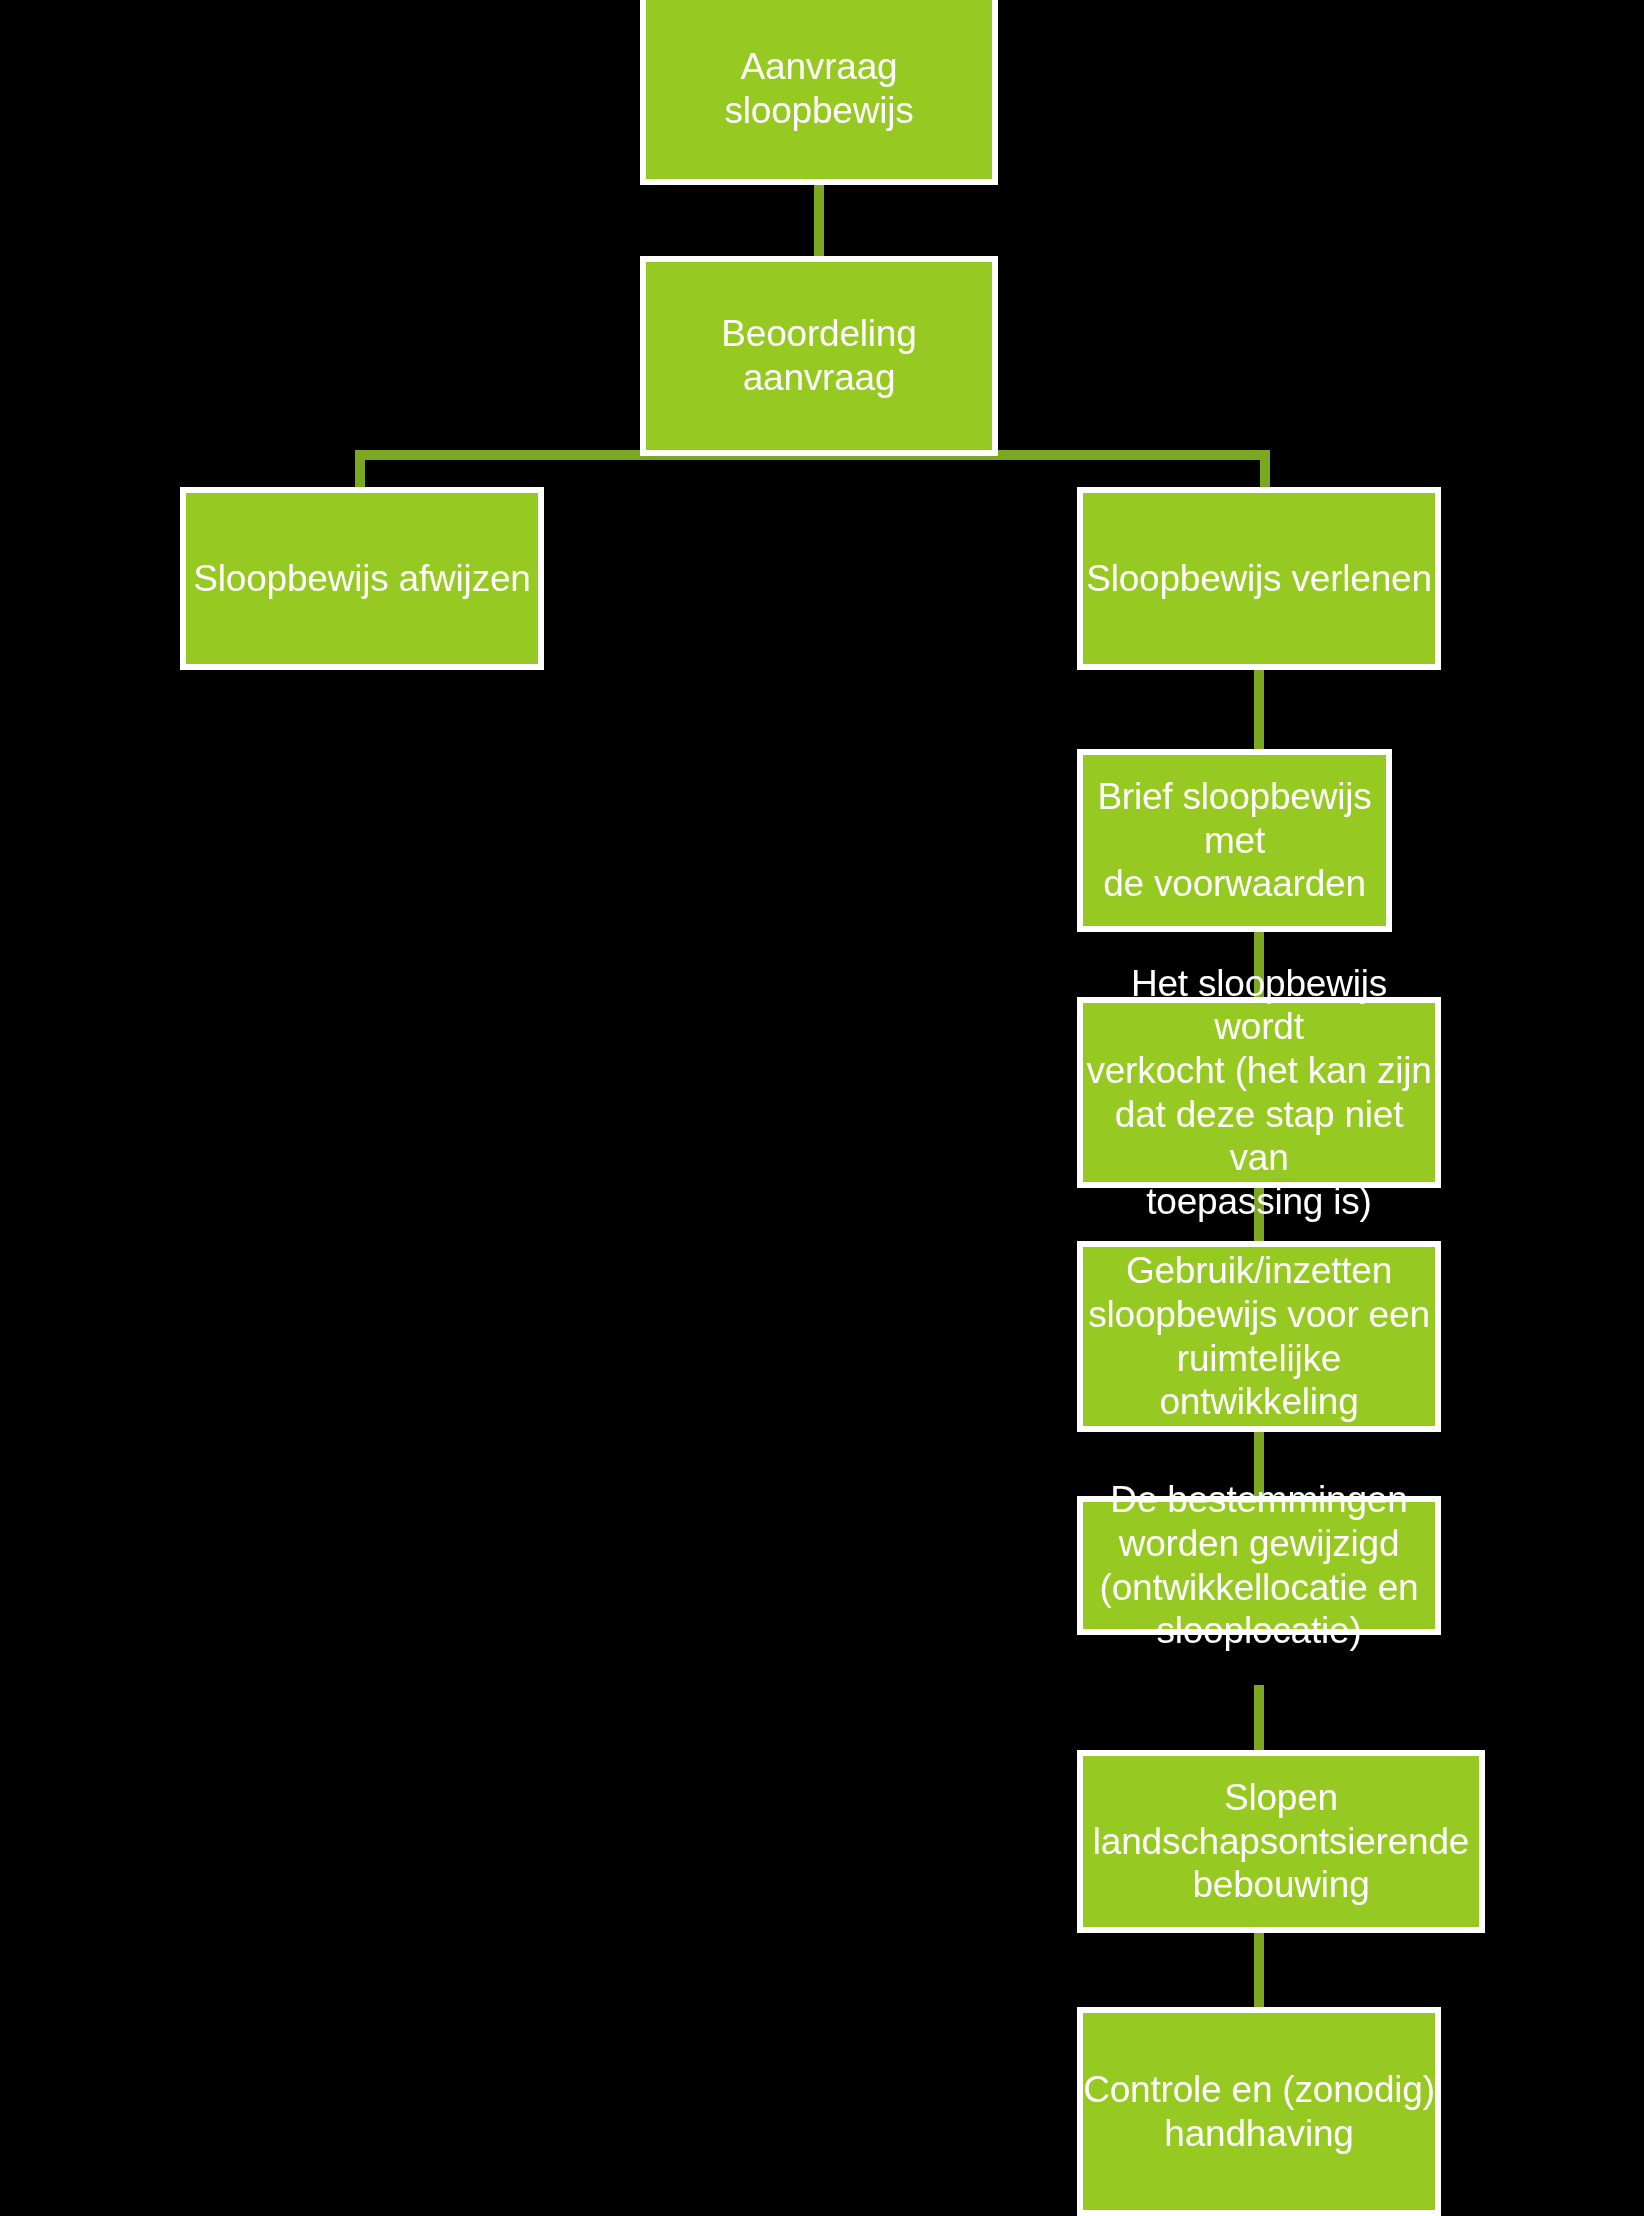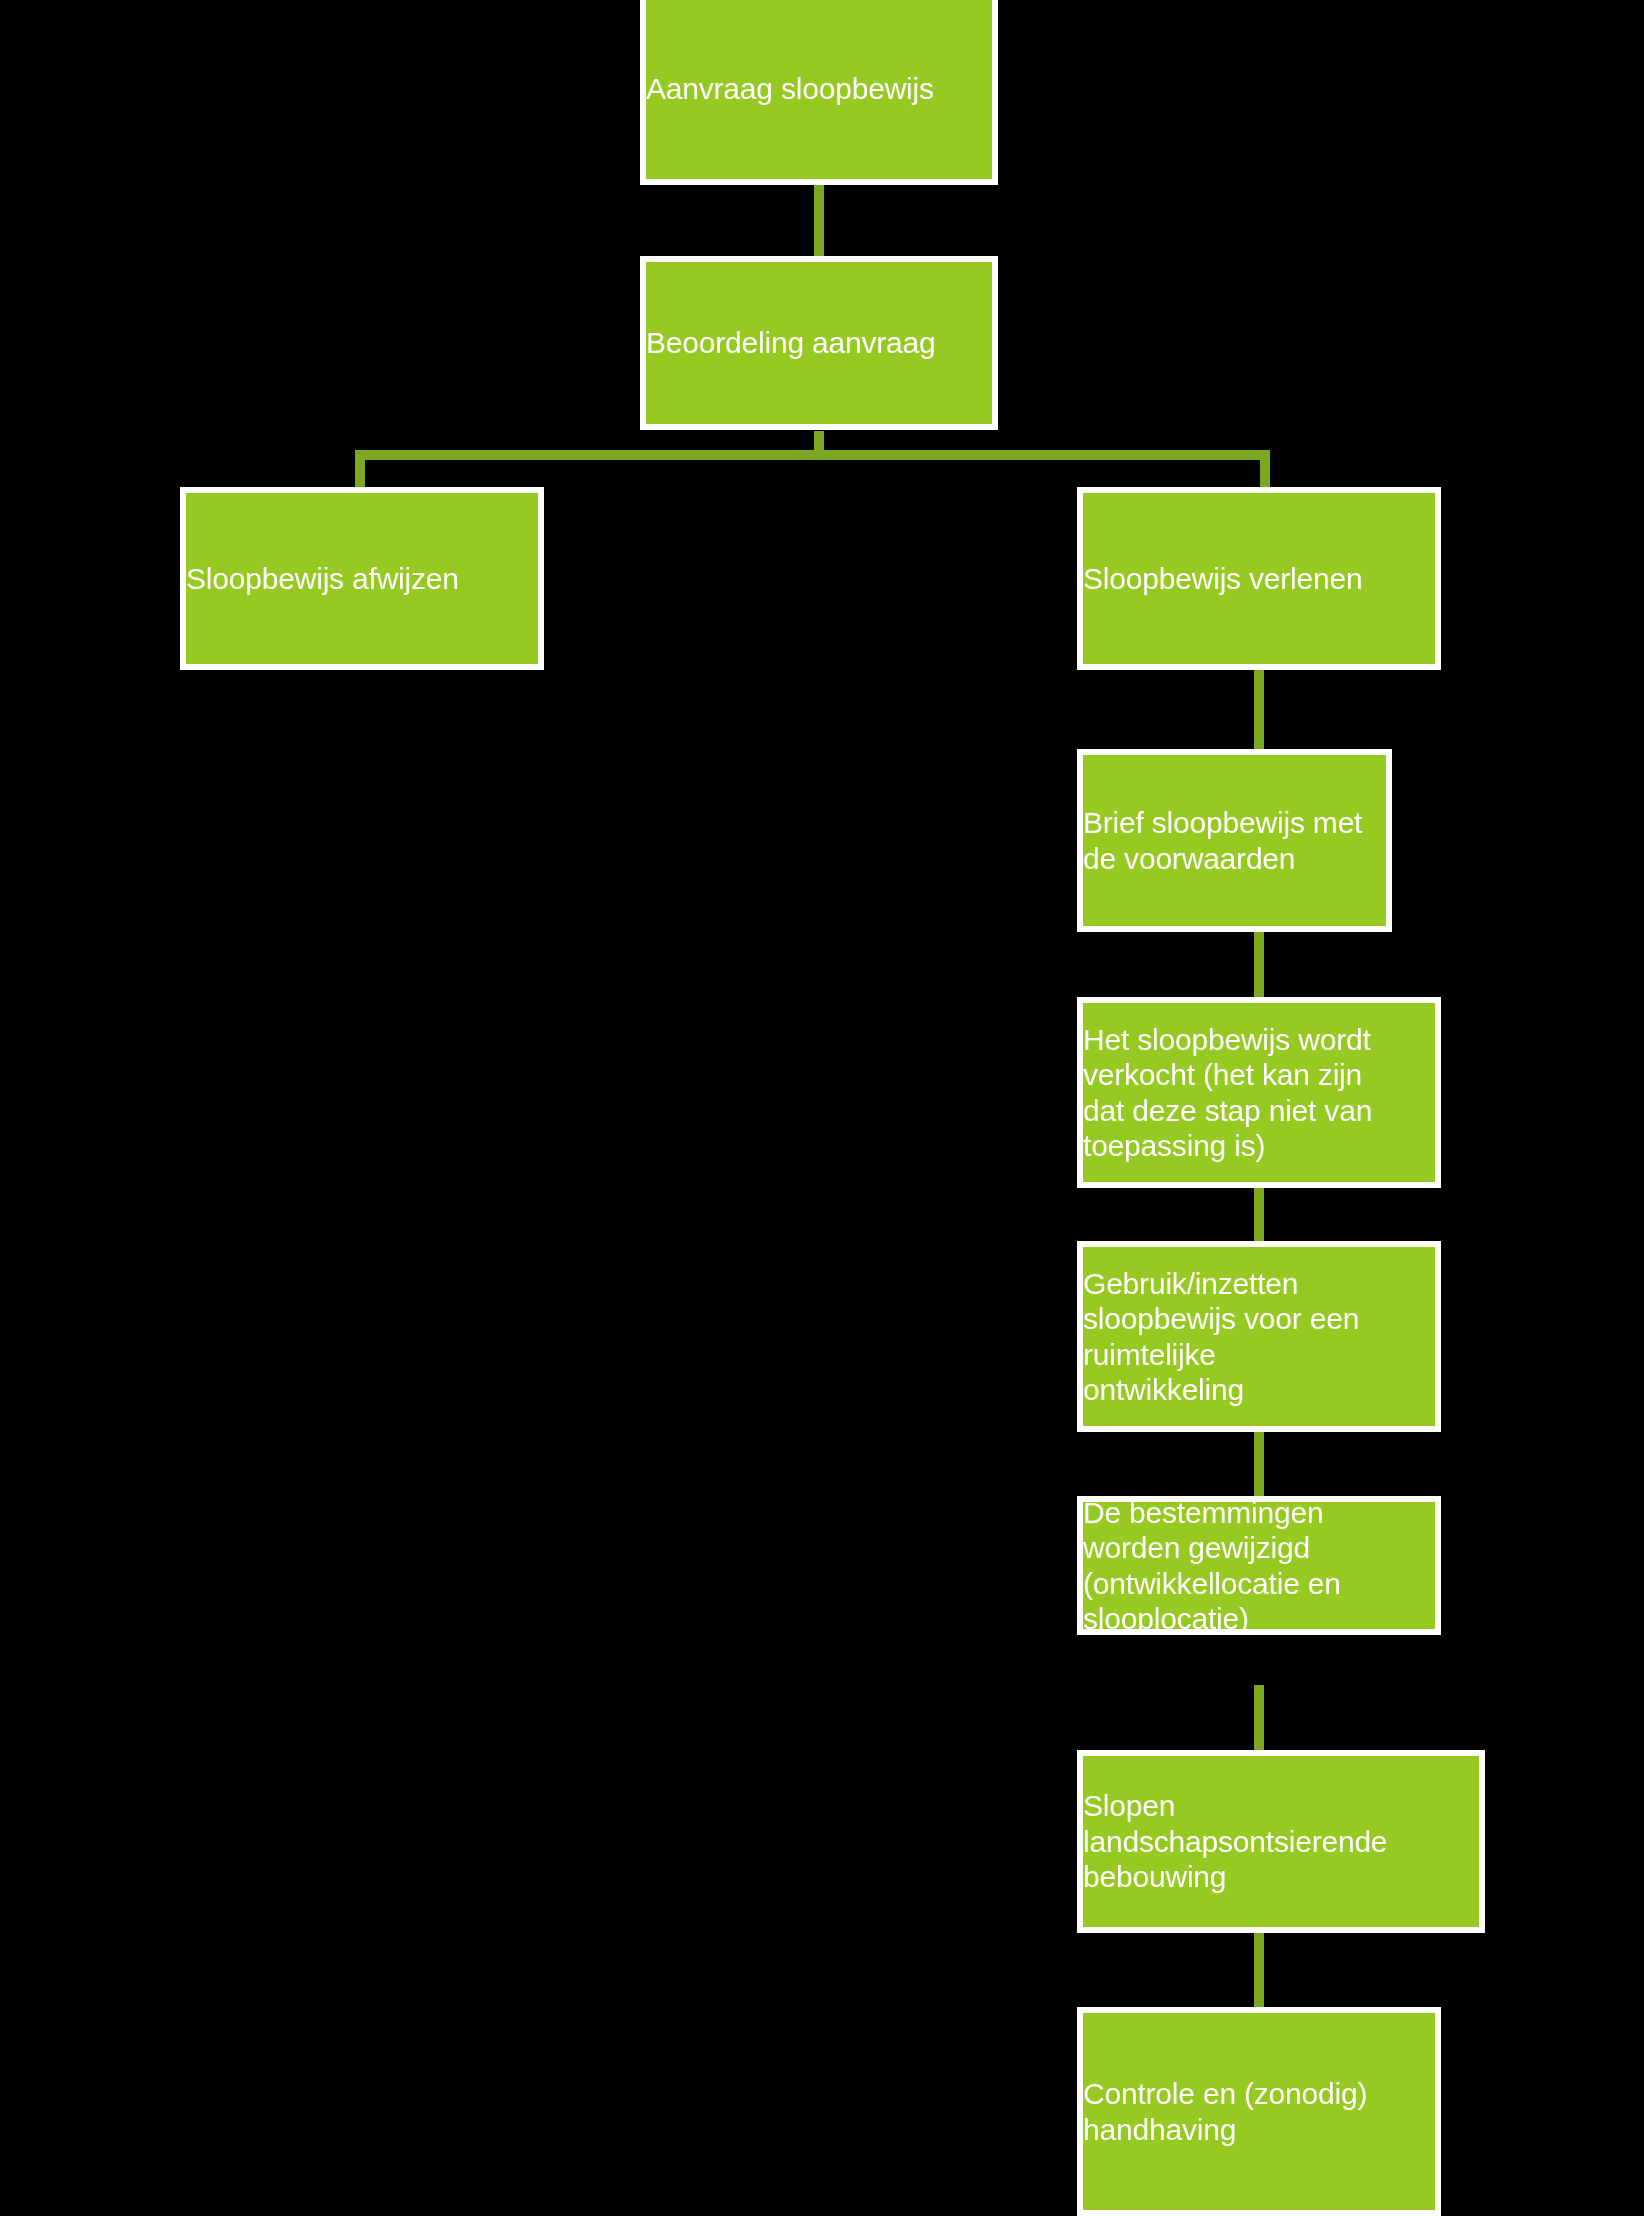--- a/index.html
+++ b/index.html
@@ -24,22 +24,23 @@
     background: #97C923;
     border: 6.4px solid #ffffff;
     display: flex;
     align-items: center;
     justify-content: center;
     z-index: 3;
   }
   .node .label {
     color: #ffffff;
     font-family: "Liberation Sans", sans-serif;
-    font-size: 30px;
+    font-size: 37px;
     line-height: 1.18;
+    text-align: center;
     letter-spacing: -0.2px;
     white-space: pre-line;
     width: 108%;
     font-weight: 400;
   }
   .node.tight .label {
     width: 118%;
   }
 
   
@@ -73,21 +74,21 @@
   <div class="conn" style="left:1254px; top:1429px; width:9.6px; height:71px;"></div>
 
   <div class="conn" style="left:1254px; top:1685px; width:9.6px; height:69px;"></div>
 
   <div class="conn" style="left:1254px; top:1930px; width:9.6px; height:81px;"></div>
 
   <div class="node" style="left:640px; top:-8px; width:358px; height:193px;">
     <span class="label">Aanvraag sloopbewijs</span>
   </div>
 
-  <div class="node" style="left:640px; top:256px; width:358px; height:174px;">
+  <div class="node" style="left:640px; top:256px; width:358px; height:200px;">
     <span class="label">Beoordeling aanvraag</span>
   </div>
 
   <div class="node" style="left:180px; top:487px; width:364px; height:183px;">
     <span class="label">Sloopbewijs afwijzen</span>
   </div>
 
   <div class="node" style="left:1077px; top:487px; width:364px; height:183px;">
     <span class="label">Sloopbewijs verlenen</span>
   </div>

